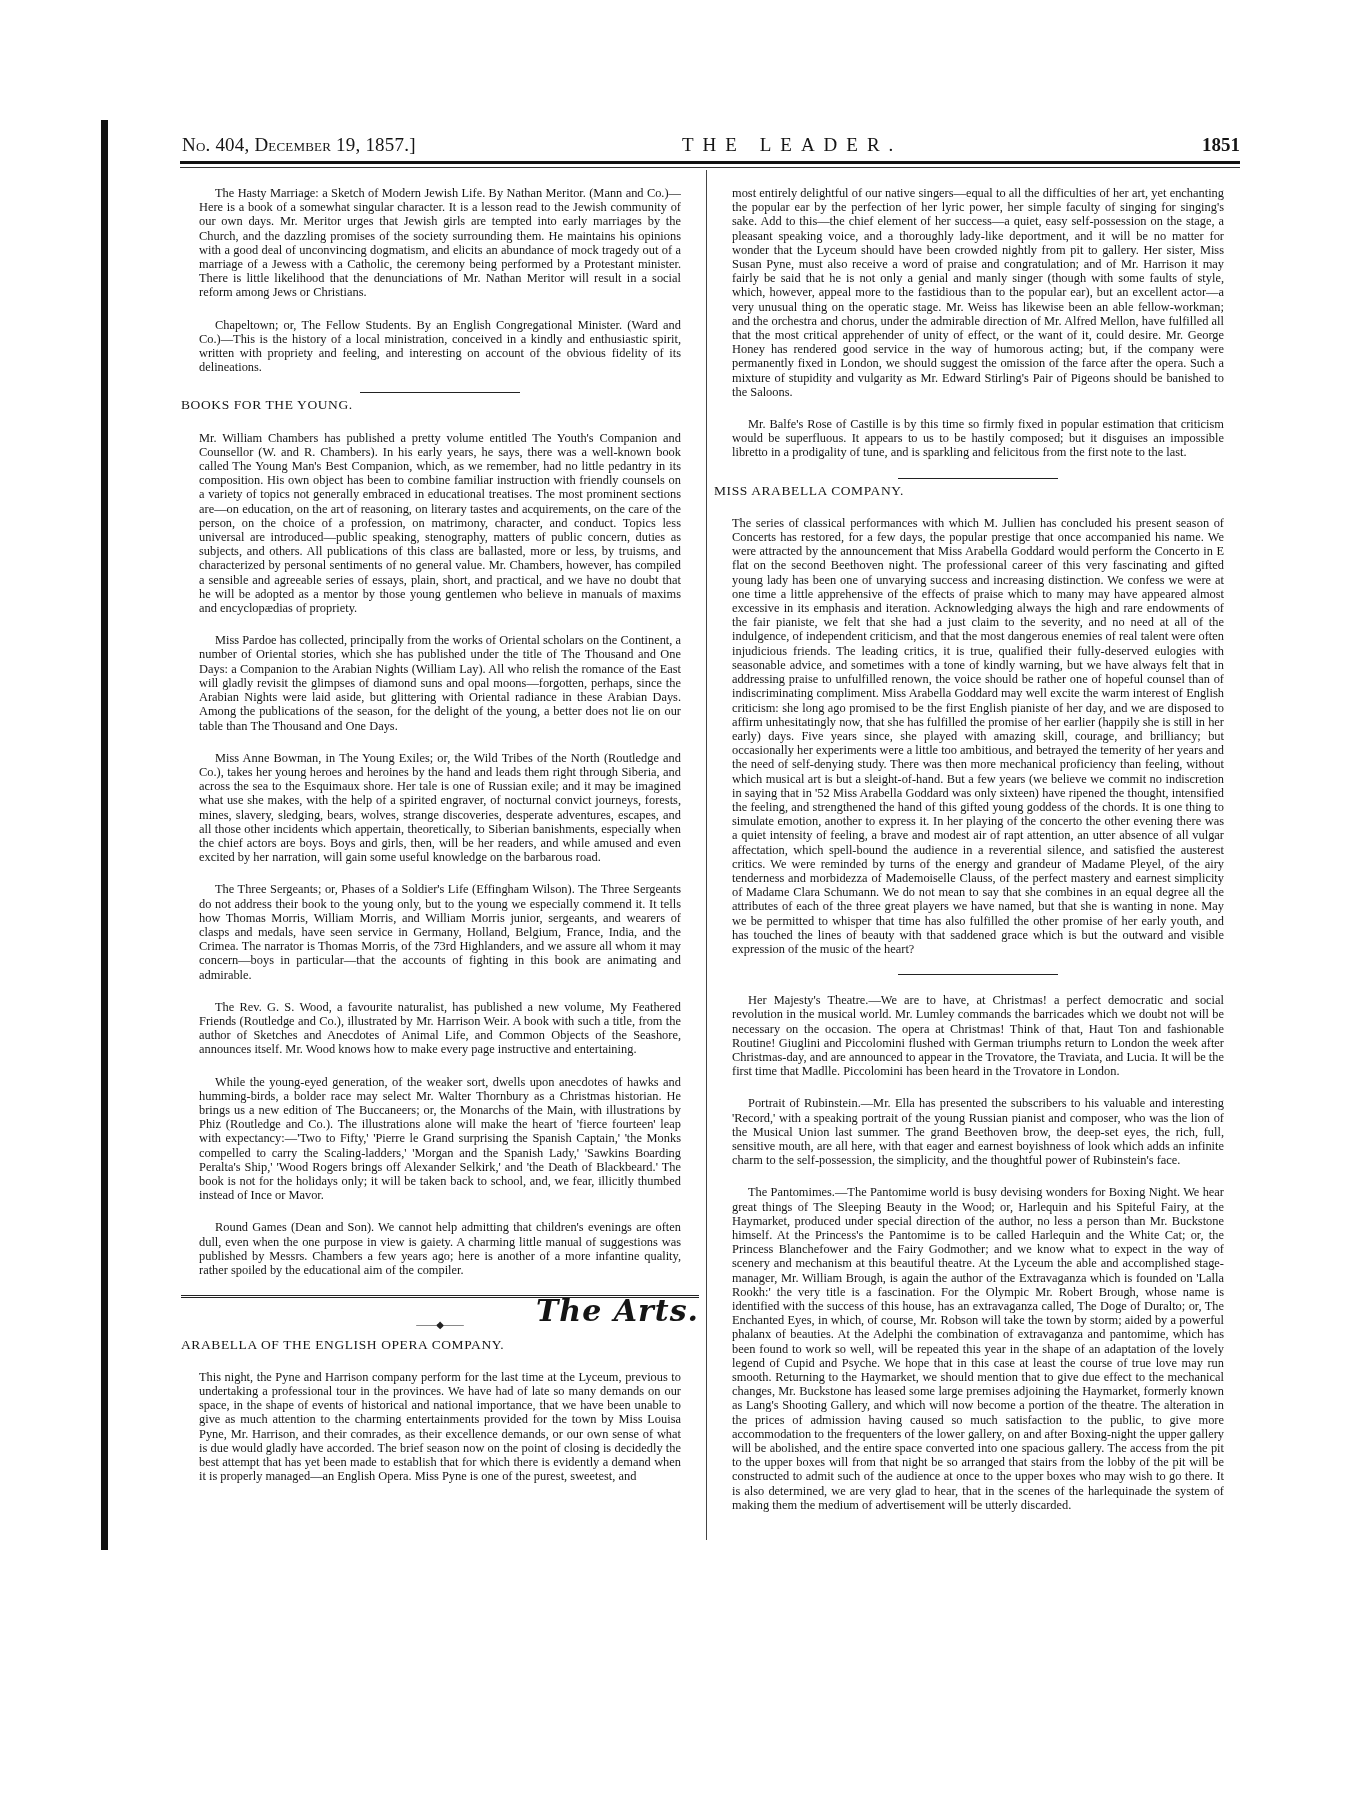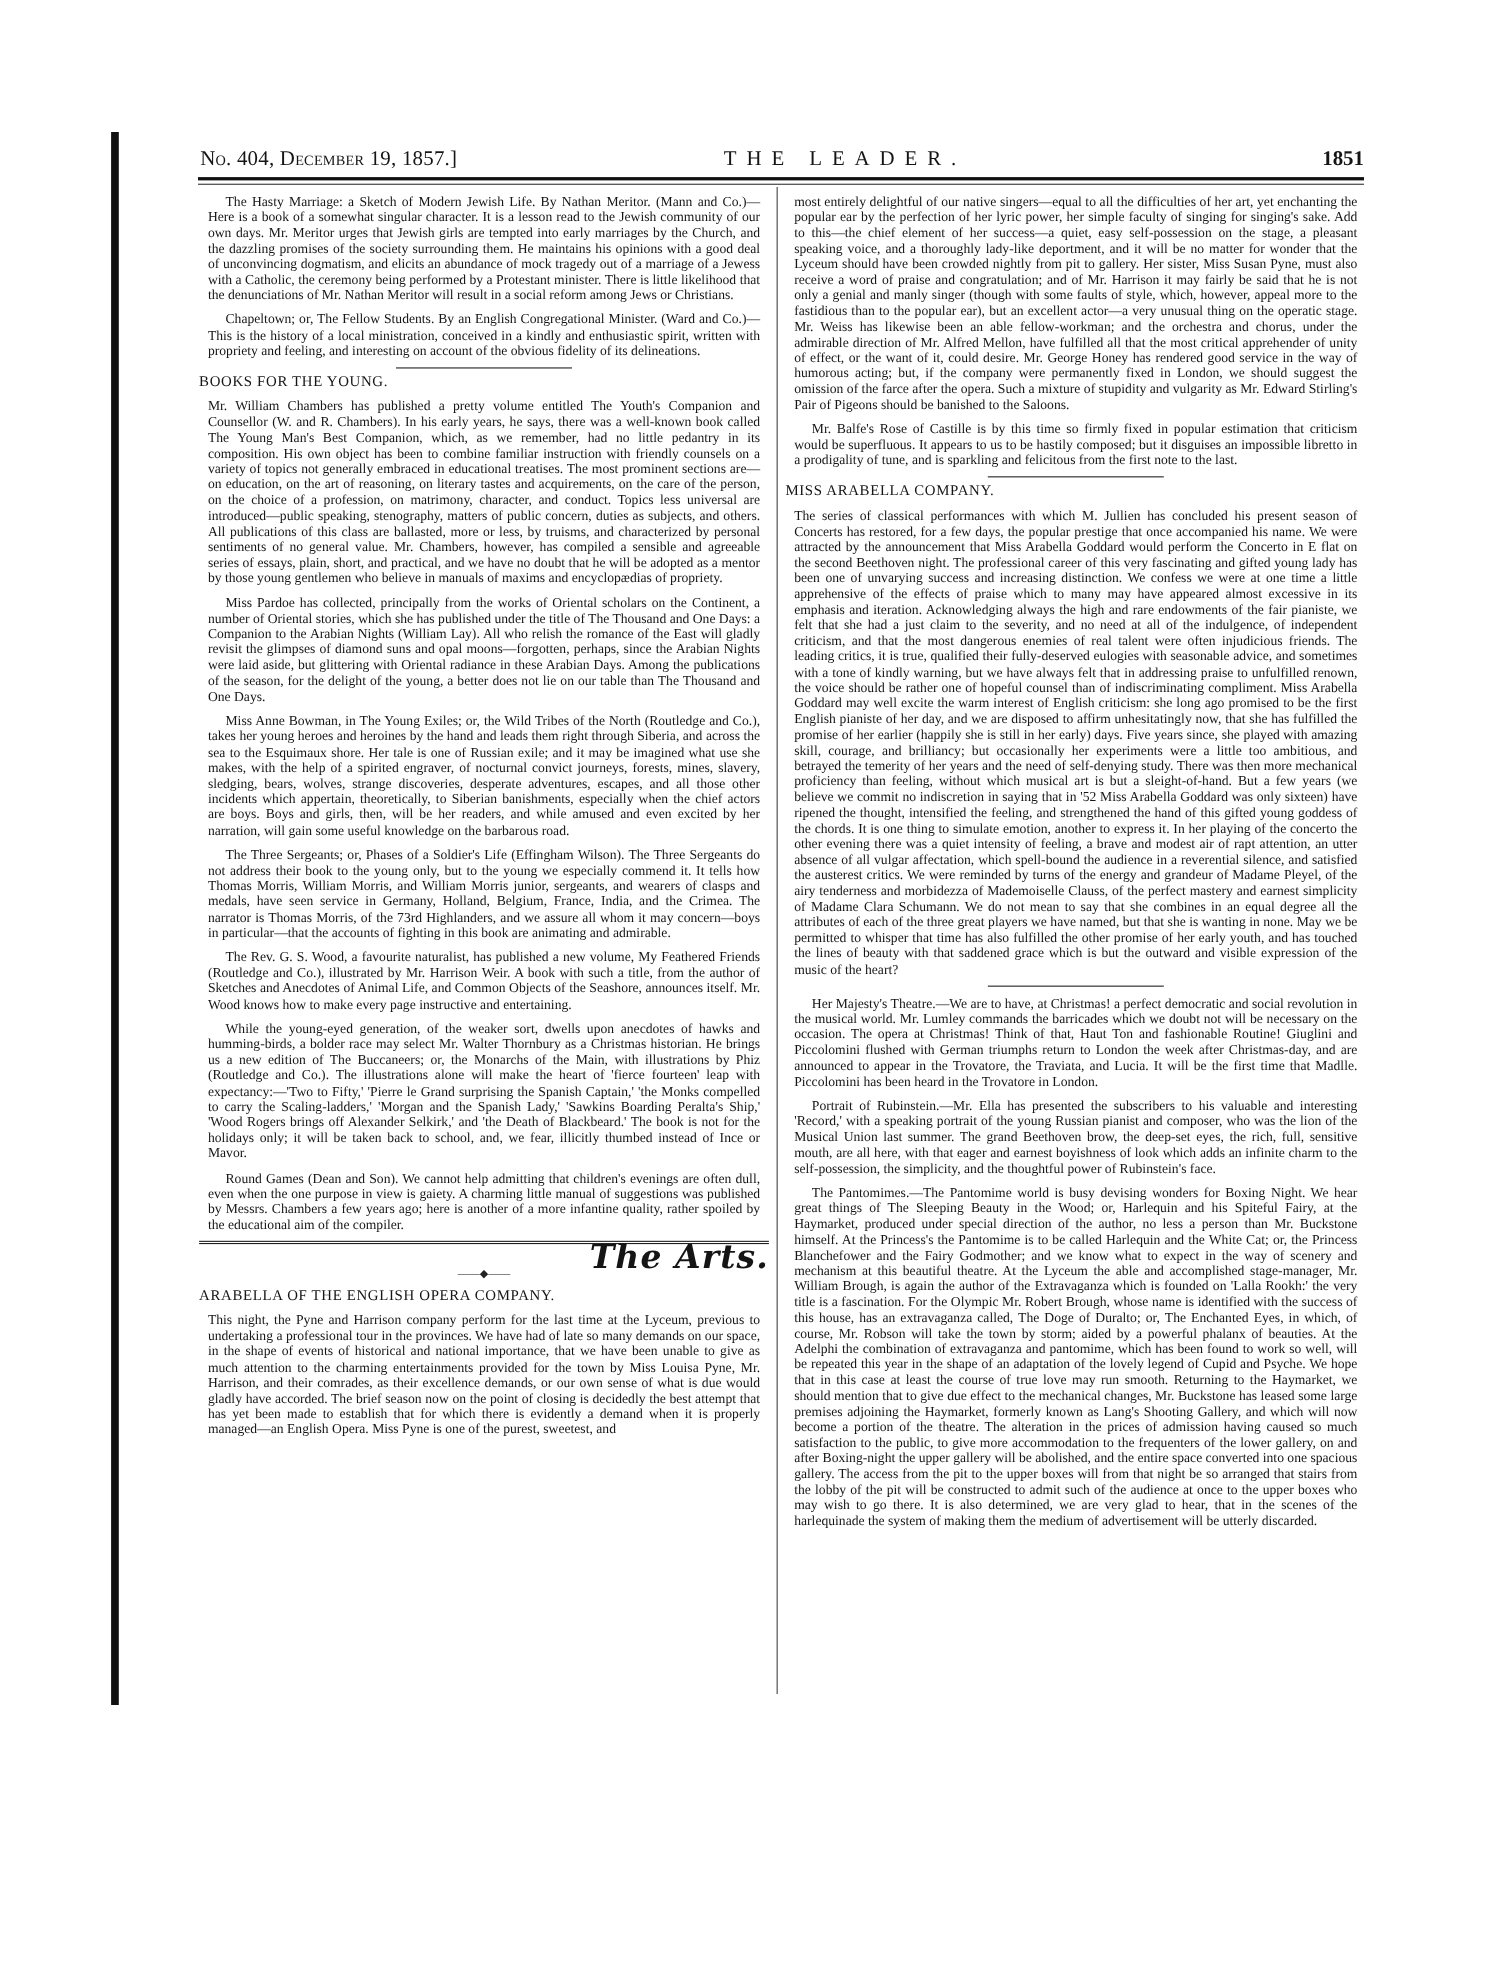--- a/index.html
+++ b/index.html
@@ -1,29 +1,29 @@
 <!DOCTYPE html>
 <html><head>
 <meta charset="utf-8">
 <style>
   html, body { margin: 0; padding: 0; background: #ffffff; }
   body { width: 1351px; height: 1801px; position: relative; overflow: hidden;
          font-family: "Liberation Serif", "DejaVu Serif", serif; color: #151515; }
   .spine { position: absolute; left: 101px; top: 120px; width: 7px; height: 1430px; background: #111; }
   .header { position: absolute; left: 180px; top: 134px; width: 1060px; height: 26px; }
   .hdr-issue { position: absolute; left: 2px; top: 0; font-size: 19px; font-variant: small-caps; letter-spacing: 0.2px; }
-  .hdr-title { position: absolute; left: 478px; top: 0; font-size: 19px; letter-spacing: 9px; }
+  .hdr-title { position: absolute; left: 502px; top: 0; font-size: 19px; letter-spacing: 9px; }
   .hdr-page { position: absolute; right: 0; top: 0; font-size: 19px; font-weight: bold; }
   .rule-top { position: absolute; left: 180px; top: 161px; width: 1060px; height: 0; border-top: 3px solid #111; }
   .rule-top2 { position: absolute; left: 180px; top: 167px; width: 1060px; height: 0; border-top: 1px solid #333; }
   .col { position: absolute; top: 168px; font-size: 12.4px; line-height: 14.2px; text-align: justify; }
   .col-left { left: 181px; width: 518px; }
   .col-right { left: 714px; width: 528px; }
   .divider { position: absolute; left: 706px; top: 170px; width: 1px; height: 1370px; background: #444; }
-  p { margin: 8px; text-indent: 16px; }
+  p { margin: 18px; text-indent: 16px; }
   p.noind { text-indent: 0; }
   h2 { margin: 5px 0 2px; font-size: 13.5px; font-weight: normal; text-align: left; letter-spacing: 0.6px; }
   .short-rule { width: 160px; margin: 6px auto 4px; border-top: 1px solid #222; }
   .double-rule { margin: 6px 0 4px; border-top: 3px double #222; height: 2px; }
   .arts-head { text-align: right; font-family: "DejaVu Serif", serif; font-size: 30px; font-weight: bold;
                letter-spacing: 1px; margin: 2px 0 0; font-style: italic; }
   .ornament { text-align: center; font-size: 10px; margin: 0 0 2px; color: #222; }
 </style>
 </head>
 <body>

